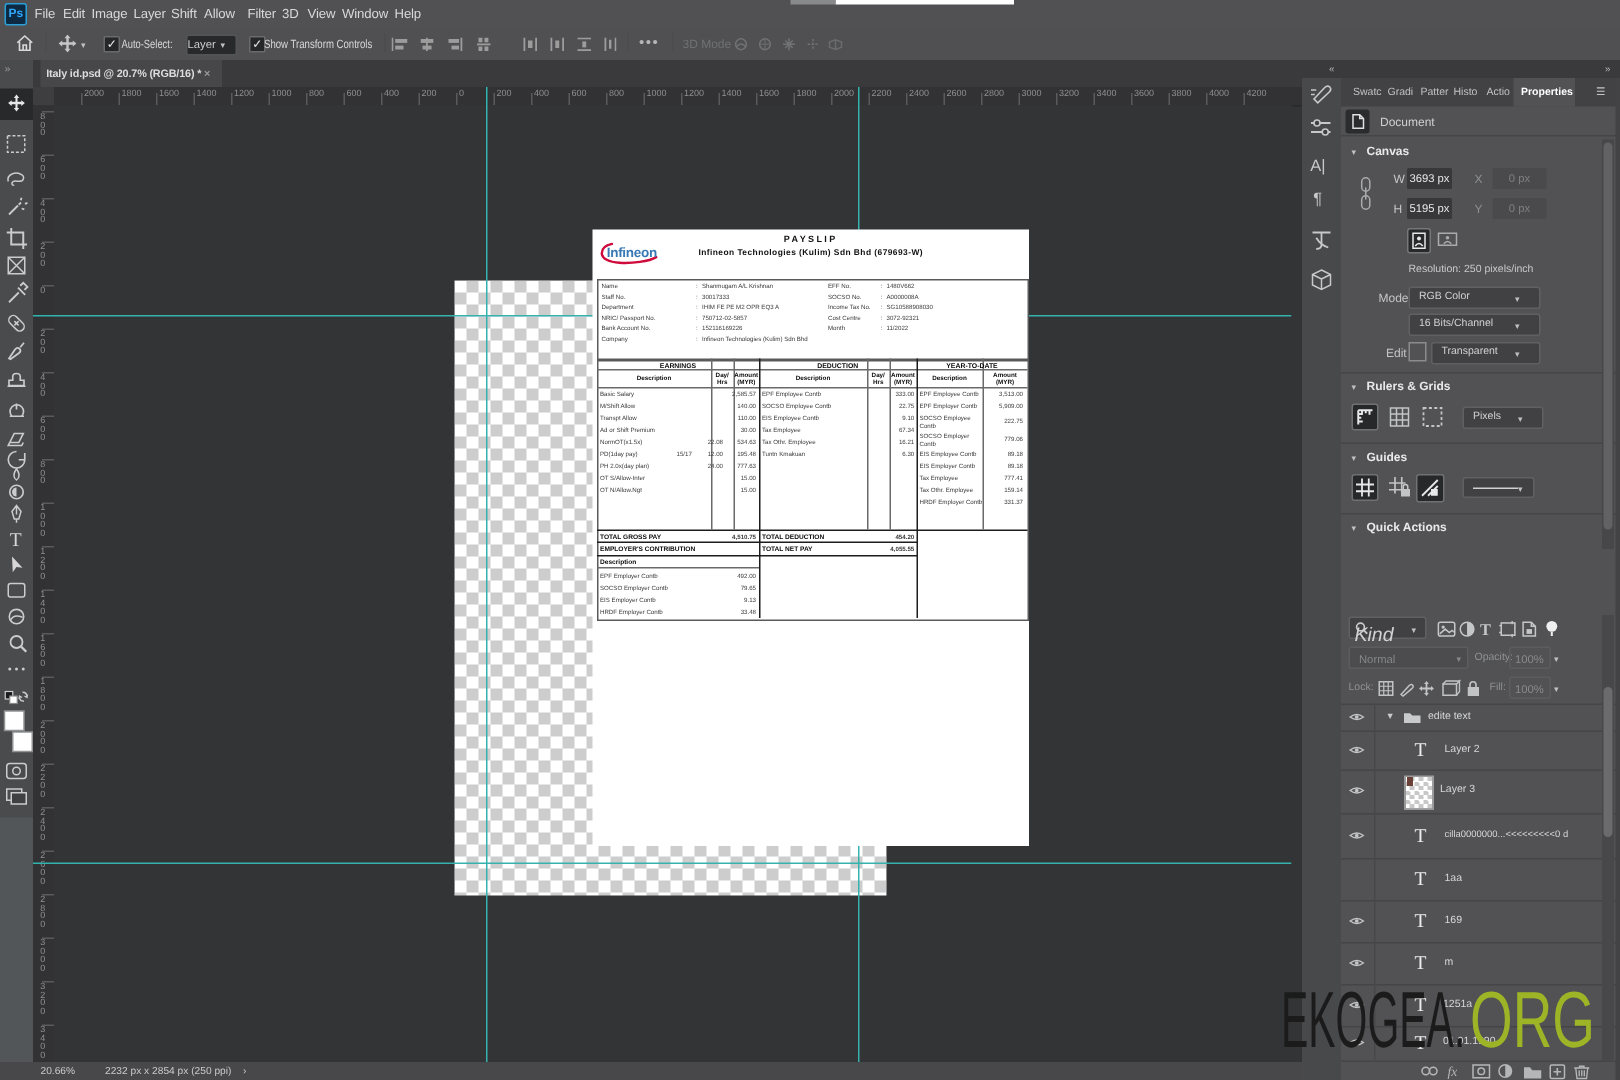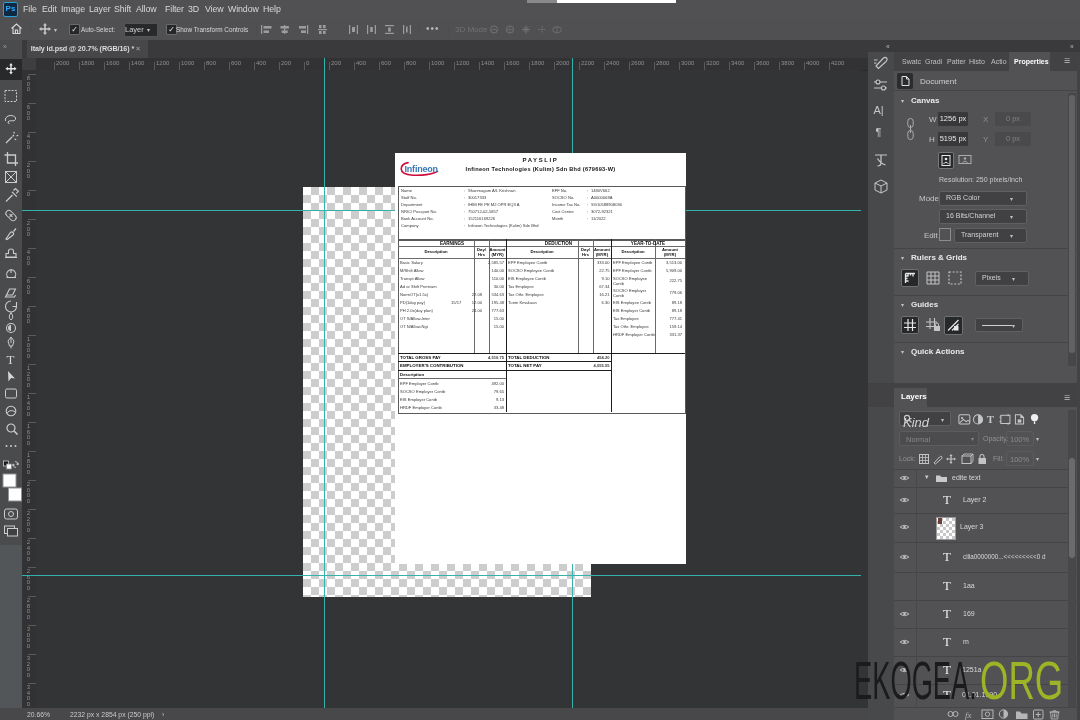--- a/index.html
+++ b/index.html
@@ -525,21 +525,21 @@
   <div class="abs hdr" style="left:911px;top:96px;">Canvas</div>
   <div class="abs chev" style="left:901px;top:97px;">▾</div>
   <svg class="abs" style="left:905px;top:117px" width="11" height="25" viewBox="0 0 11 25">
       <g fill="none" stroke="#aaabac" stroke-width="1">
         <rect x="2.8" y="1.5" width="5.4" height="9" rx="2.7"></rect>
         <rect x="2.8" y="13.5" width="5.4" height="9" rx="2.7"></rect>
         <path d="M5.5 8 V16"></path>
       </g>
     </svg>
   <div class="abs" style="left:929px;top:115px;font-size:8px;color:#c5c5c5;">W</div>
-  <div class="abs" style="left:938px;top:112px;width:30px;height:14px;background:#38383a;color:#e6e6e6;font-size:7.5px;line-height:14px;text-align:center;border-radius:1px;">1256 px</div>
+  <div class="abs" style="left:938px;top:112px;width:30px;height:14px;background:#38383a;color:#e6e6e6;font-size:7.5px;line-height:14px;text-align:center;border-radius:1px;">3693 px</div>
   <div class="abs dim" style="left:983px;top:115px;font-size:8px;">X</div>
   <div class="abs" style="left:995px;top:112px;width:36px;height:14px;background:#4a4a4c;color:#808082;font-size:7.5px;line-height:14px;text-align:center;border-radius:1px;">0 px</div>
   <div class="abs" style="left:929px;top:135px;font-size:8px;color:#c5c5c5;">H</div>
   <div class="abs" style="left:938px;top:132px;width:30px;height:14px;background:#38383a;color:#e6e6e6;font-size:7.5px;line-height:14px;text-align:center;border-radius:1px;">5195 px</div>
   <div class="abs dim" style="left:983px;top:135px;font-size:8px;">Y</div>
   <div class="abs" style="left:995px;top:132px;width:36px;height:14px;background:#4a4a4c;color:#808082;font-size:7.5px;line-height:14px;text-align:center;border-radius:1px;">0 px</div>
   <div class="abs" style="left:938px;top:152px;width:14px;height:15px;background:#27292b;border:1px solid #777;border-radius:2px;">
     <svg width="14" height="15">
         <rect x="3" y="2.5" width="8" height="10" fill="none" stroke="#e8e8e8" stroke-width="1"></rect>
         <circle cx="7" cy="6" r="1.3" fill="#e8e8e8"></circle>
@@ -607,25 +607,20 @@
   <div class="ddown" style="left:975px;top:318px;width:46px;height:12px;">
       <div style="position:absolute;left:6px;top:5.5px;width:30px;height:1px;background:#d0d0d0;"></div>
     </div>
   <div class="chev" style="left:1012px;top:322px;">▾</div>
   <div class="abs" style="left:894px;top:342px;width:186px;height:1px;background:#454547;"></div>
   <div class="abs hdr" style="left:911px;top:347px;">Quick Actions</div>
   <div class="abs chev" style="left:901px;top:348px;">▾</div>
 
   <div class="abs" style="left:1068px;top:93px;width:8px;height:273px;background:#47474a;"></div>
   <div class="abs" style="left:1069px;top:95px;width:6px;height:258px;background:#626264;border-radius:3px;"></div>
-  <div class="abs" id="layertabs">
-    <div style="position:absolute;left:26px;top:5px;width:33px;height:19px;background:#525254;"></div>
-    <span style="position:absolute;left:33px;top:9px;font-size:8px;font-weight:bold;color:#fff;">Layers</span>
-    <span style="position:absolute;left:196px;top:11px;color:#c5c5c5;font-size:7px;">☰</span>
-  </div>
 
   <div class="ddown" style="left:899px;top:411px;width:50px;height:13px;">
     <svg width="10" height="10" style="position:absolute;left:3px;top:2px">
         <circle cx="4" cy="4" r="2.6" fill="none" stroke="#c9c9c9" stroke-width="1.1"></circle>
         <path d="M6 6 l2.5 2.5" stroke="#c9c9c9" stroke-width="1.2"></path>
       </svg>
     <span style="position:absolute;left:3px;top:3px;font-size:13px;font-style:italic;">Kind</span>
     <span class="chev" style="left:41px;top:4px;">▾</span>
   </div>
   <svg class="abs" style="left:958px;top:413px" width="82" height="12.8" viewBox="0 0 90 14">

